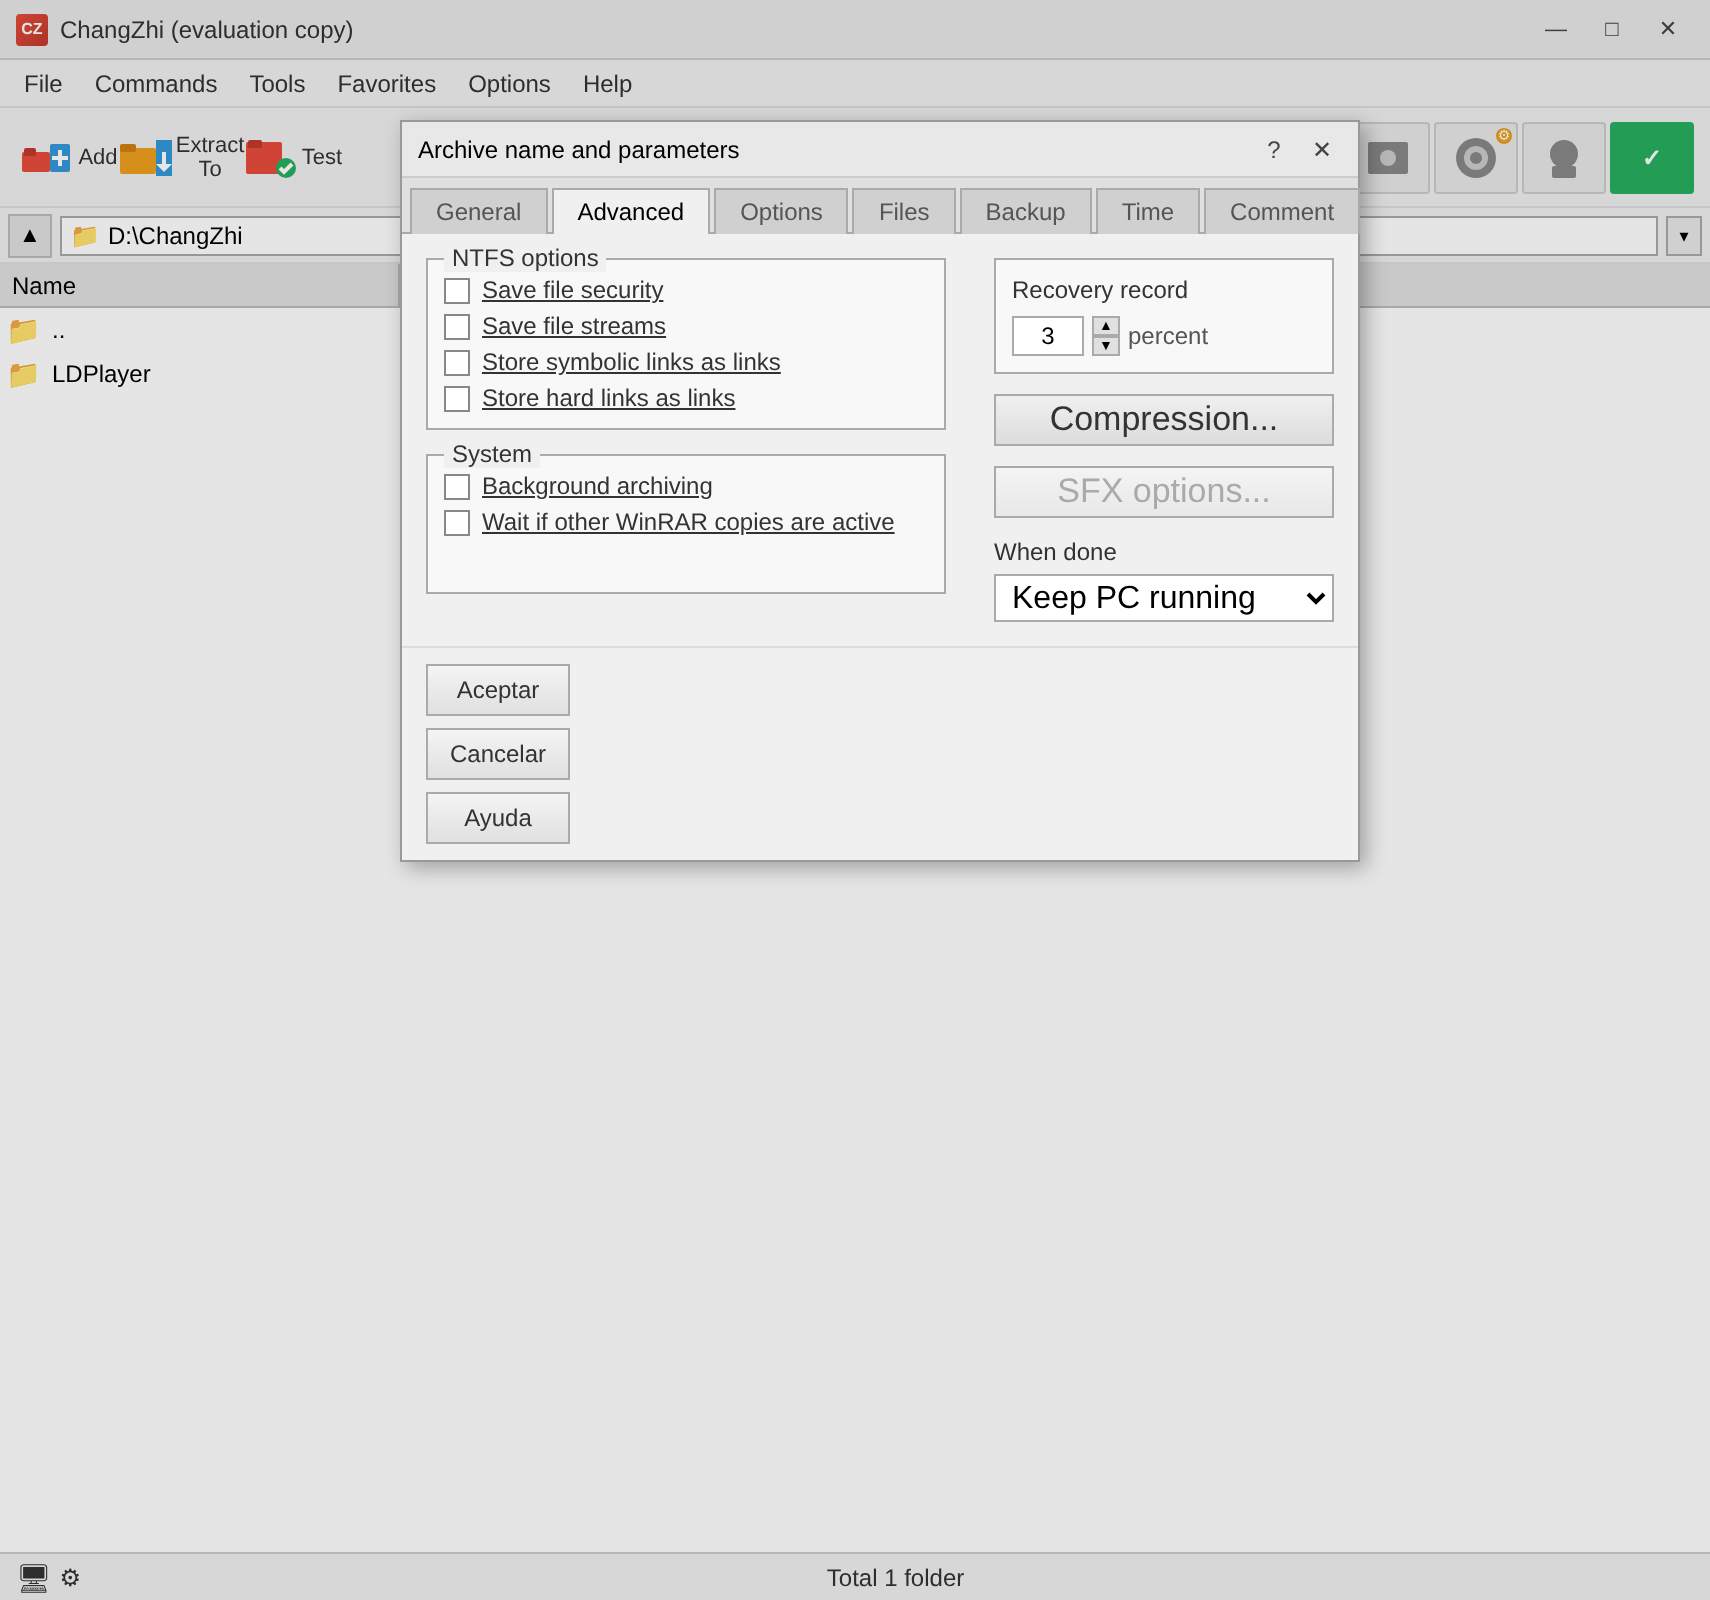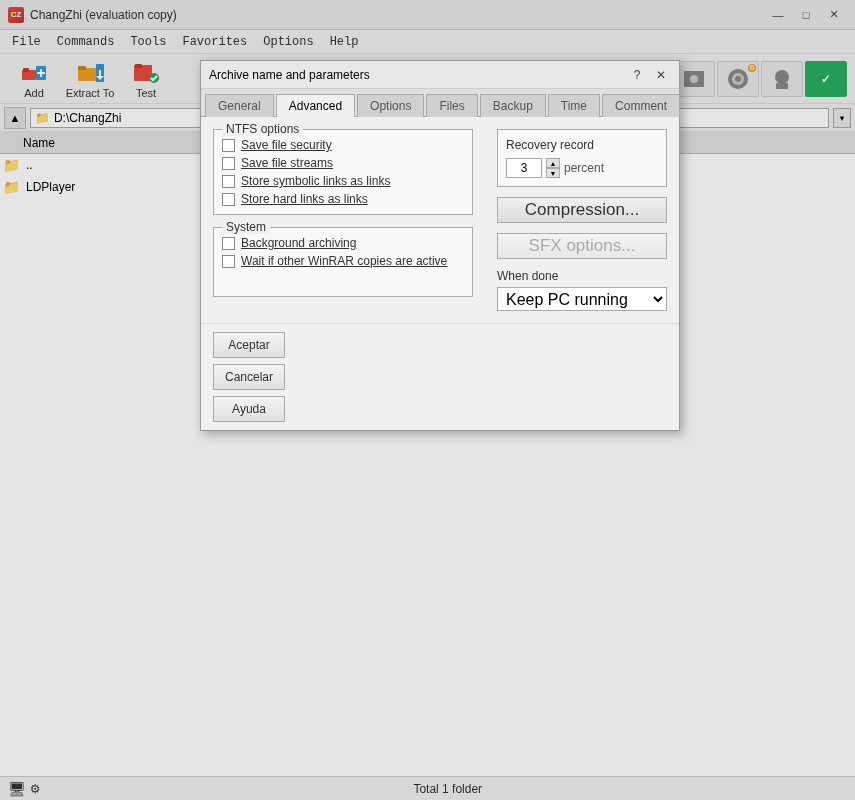--- a/index.html
+++ b/index.html
@@ -77,38 +77,37 @@
       display: flex;
       align-items: center;
       padding: 0 4px;
       border-bottom: 1px solid #ddd;
     }
     .menu-item {
       padding: 2px 8px;
       cursor: pointer;
       font-size: 12px;
       color: #333;
-      font-family: Liberation Mono, monospace;
     }
 
     
     .toolbar {
       background: #f0f0f0;
       height: 50px;
       display: flex;
       align-items: center;
       padding: 4px 8px;
       gap: 4px;
       border-bottom: 1px solid #ddd;
     }
     .toolbar-btn {
       display: flex;
-      flex-direction: column;
-      align-items: center;
-      justify-content: flex-end;
+      flex-direction: row;
+      align-items: center;
+      justify-content: center;
       width: 52px;
       height: 42px;
       cursor: pointer;
       border: 1px solid transparent;
       background: transparent;
       gap: 2px;
       font-size: 11px;
       color: #333;
     }
     .toolbar-icon {
@@ -173,21 +172,20 @@
       border-bottom: 1px solid #bbb;
     }
     .col-header {
       padding: 0 6px;
       border-right: 1px solid #bbb;
       height: 100%;
       display: flex;
       align-items: center;
       font-size: 12px;
       cursor: pointer;
-      margin-left: 17px;
     }
     .file-list-content {
       flex: 1;
       background: white;
       overflow-y: auto;
     }
     .file-list-wrapper {
       display: flex;
       flex-direction: column;
       flex: 1;

